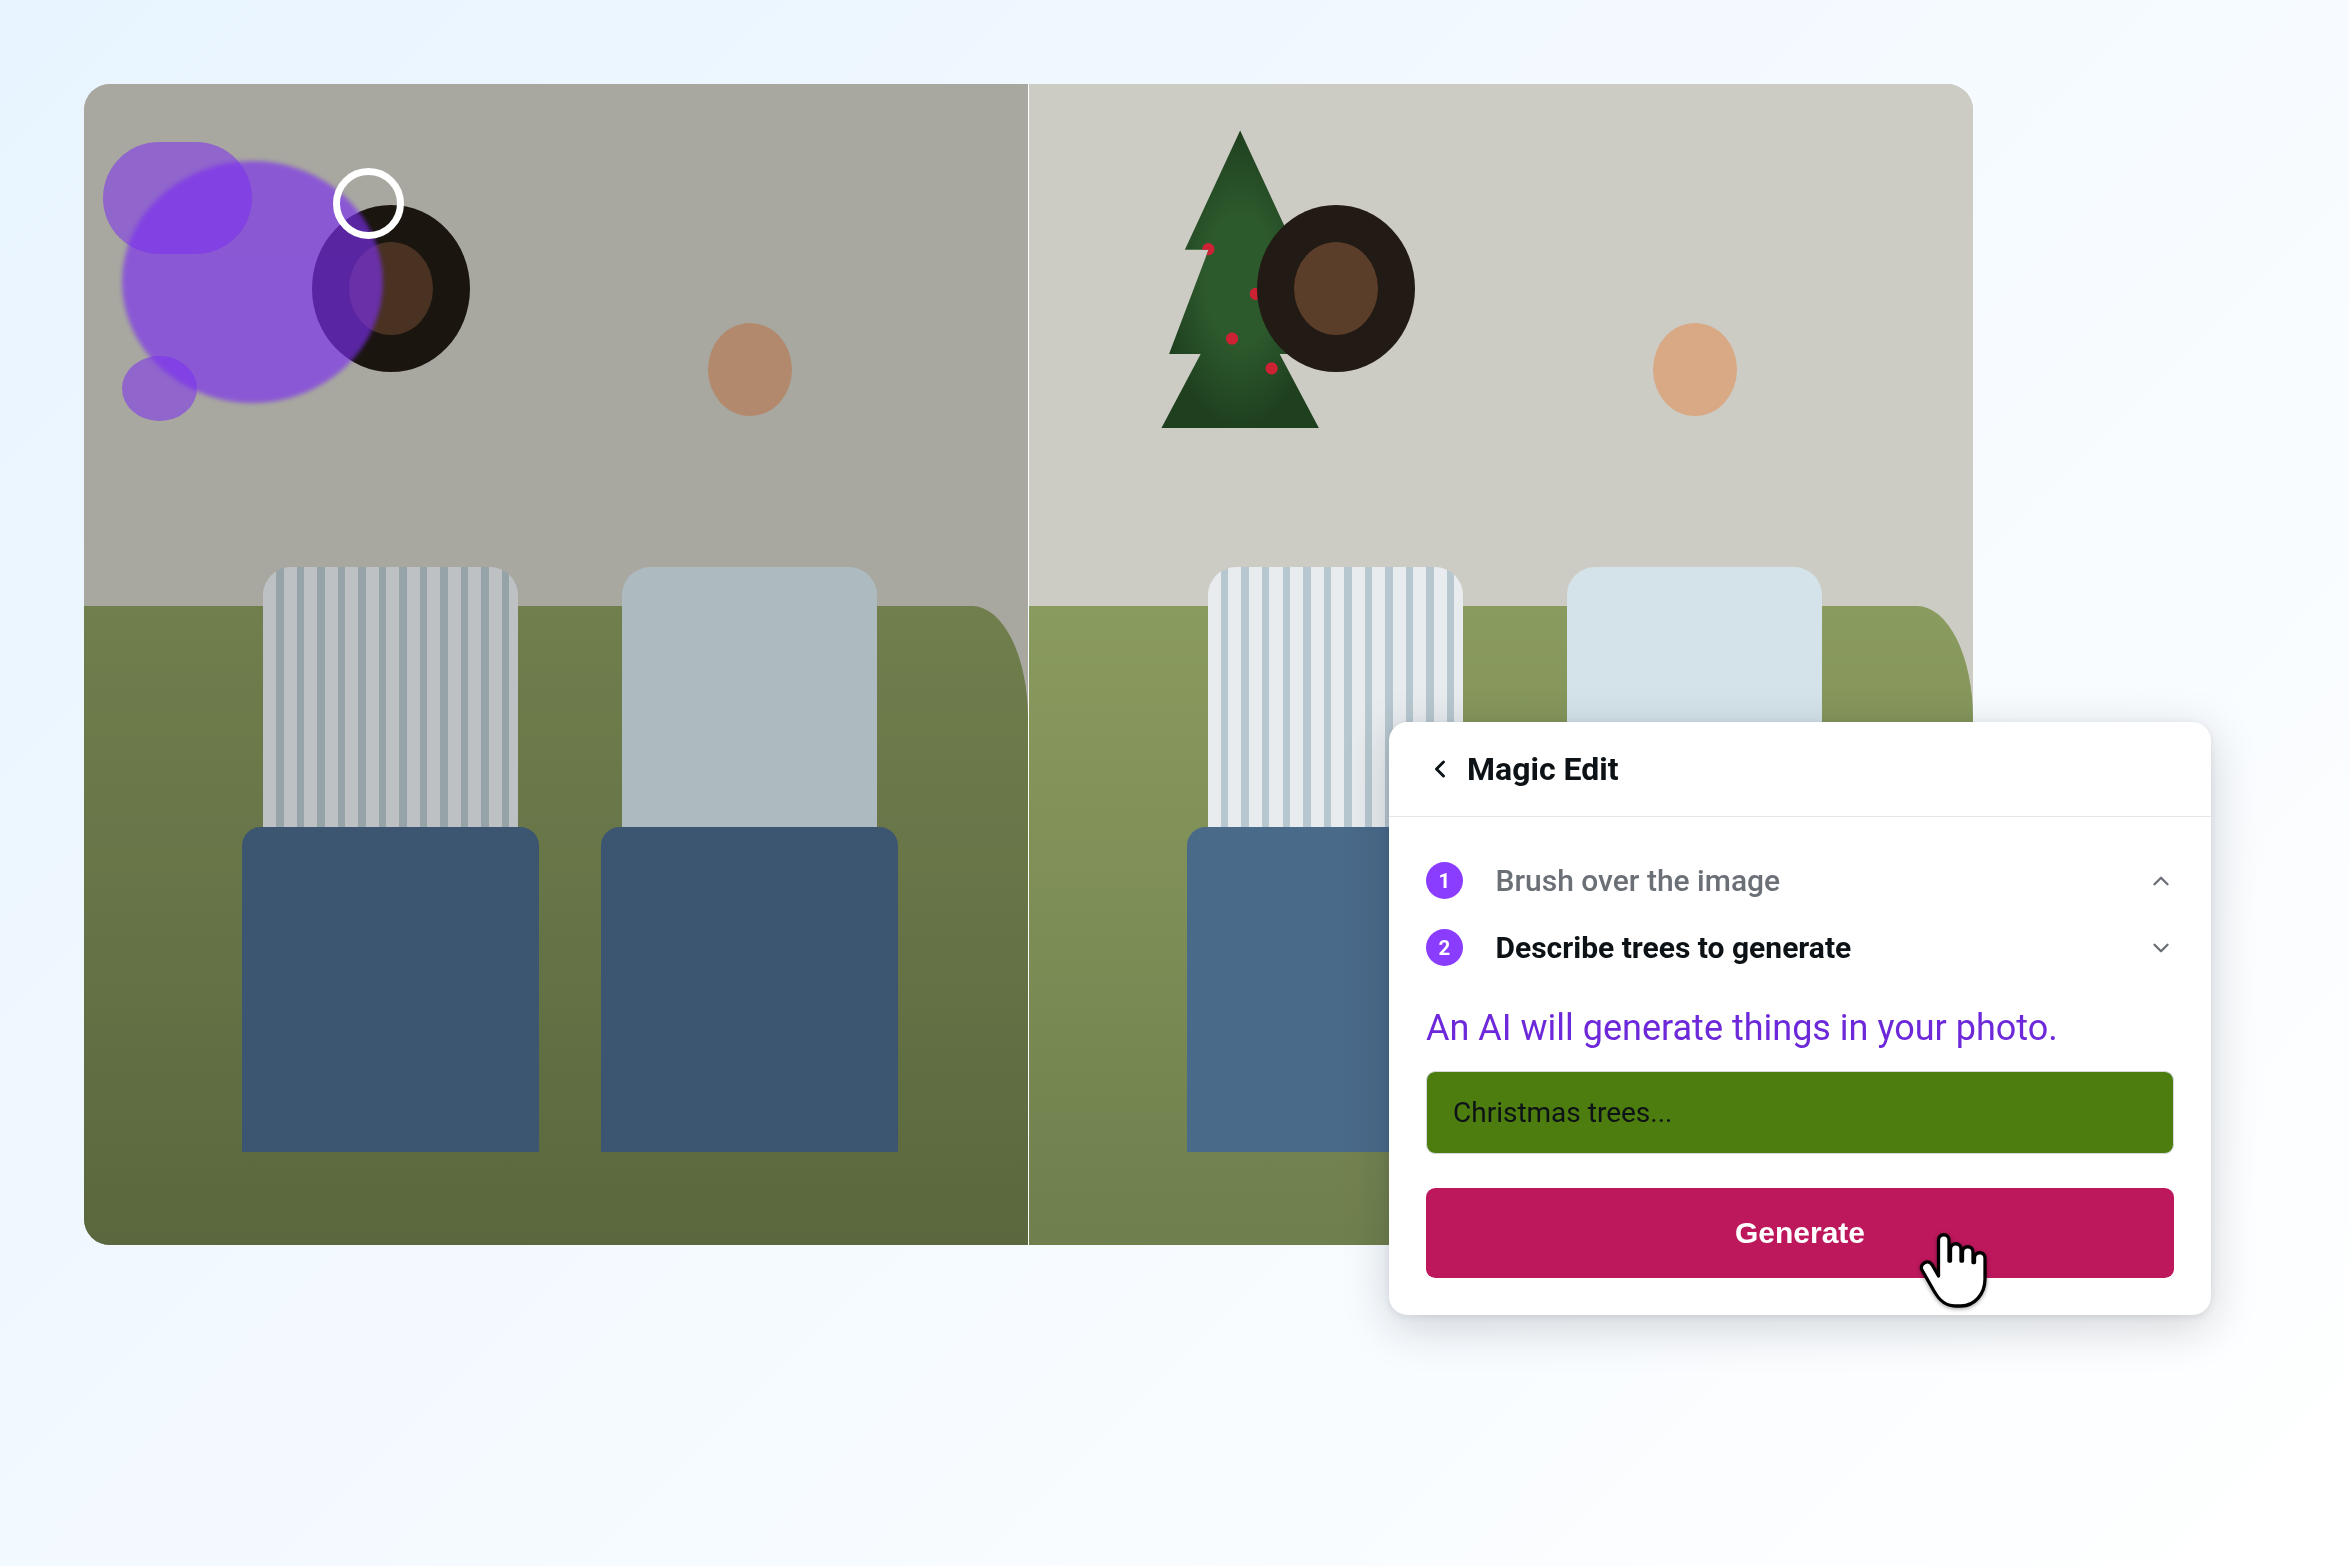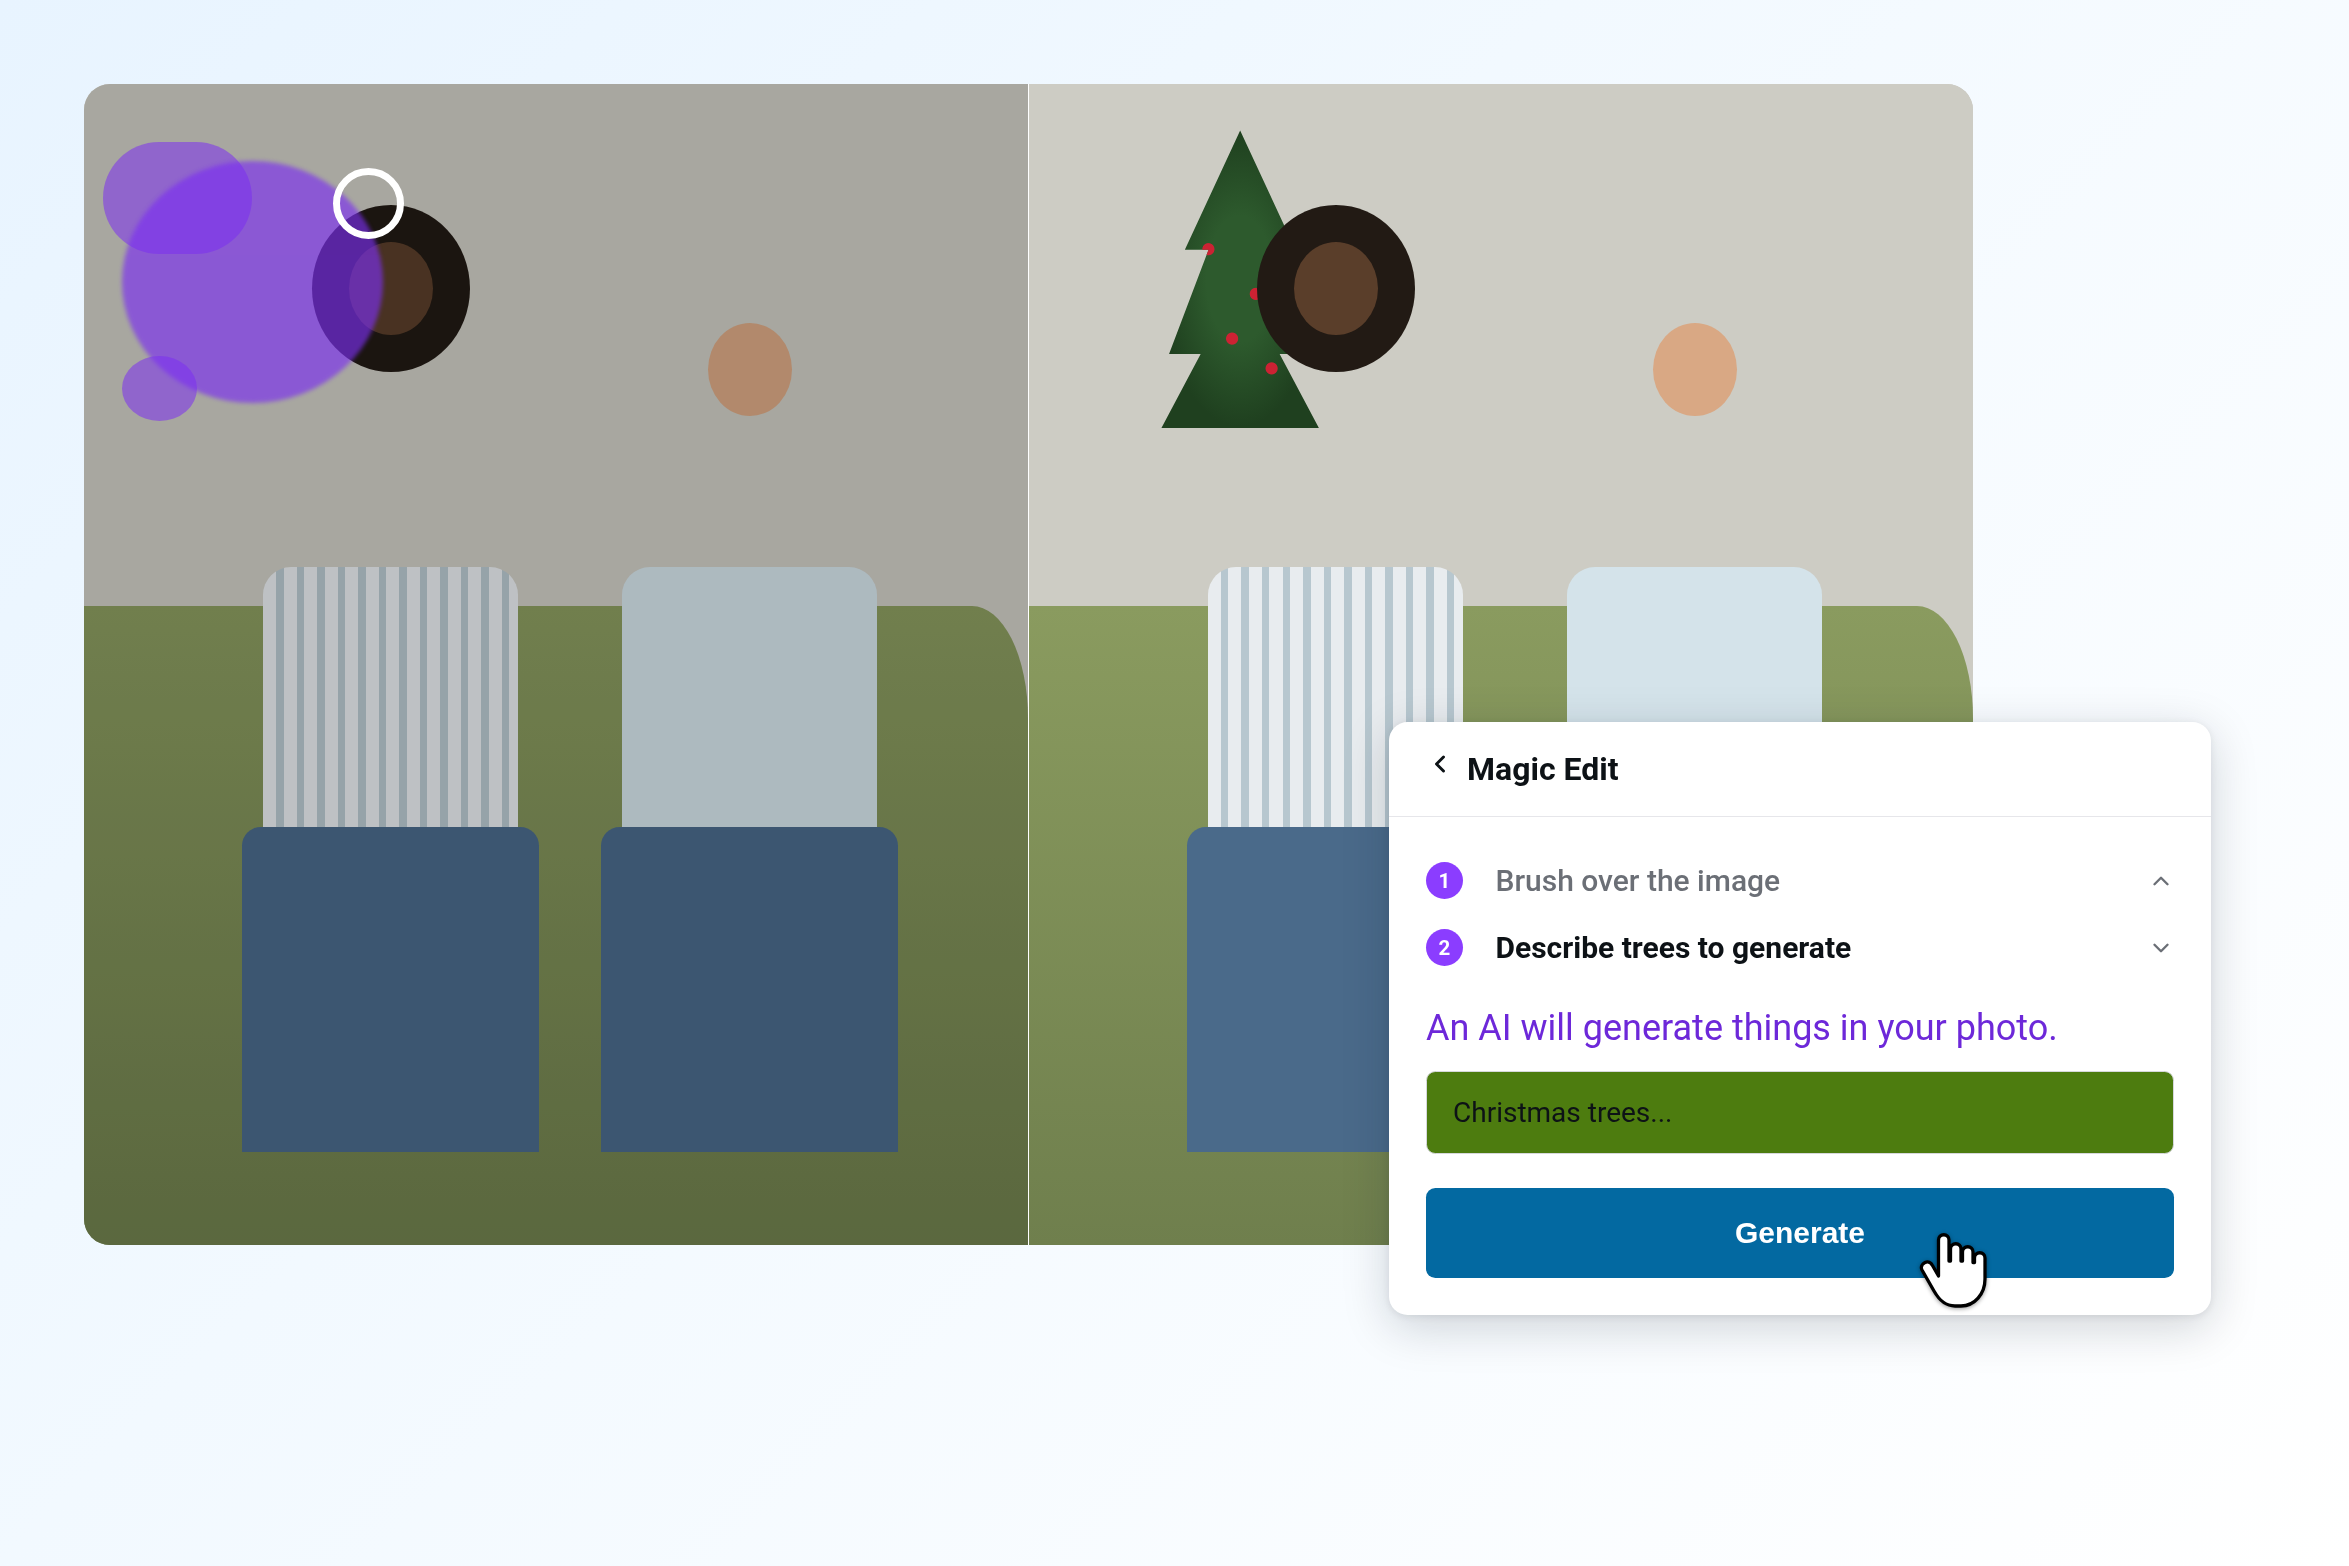--- a/index.html
+++ b/index.html
@@ -72,21 +72,21 @@
       position:absolute;
       left: 1389px;
       top: 722px;
       width: 822px;
       background:#fff;
       border-radius:18.6px;
       box-shadow: 0 11.2px 47px rgba(10,20,40,0.18), 0 1.9px 7.5px rgba(10,20,40,0.08);
       overflow:hidden;
     }
     .panel-header {
-      display:flex; gap:13px;
+      display:flex; align-items:center; gap:13px;
       padding: 28px 37px;
       border-bottom:0.9px solid #e6e6ea;
     }
     .back-icon svg { width:28px; height:28px; display:block; }
     .panel-title { font-size:32px; font-weight:700; color:#0d1216; }
     .panel-body { padding: 30px 37px 37px; }
     .step-row { display:flex; align-items:center; gap:20.5px; padding:15px 0; }
     .step-badge {
       width:37px; height:37px; border-radius:50%;
       background:#8b3dff; color:#fff;
@@ -99,21 +99,21 @@
     .step-label.active { color:#0d1216; font-weight:700; }
     .chev svg { width:26px; height:26px; display:block; stroke:#6b6f76; }
     .desc { font-size:36px; color:#6d28d9; margin:26px 0 22.4px; }
     .prompt-input {
       width:100%; border:1.9px solid #d6d8dc; border-radius:9.3px;
       padding:24px 26px; font-size:28px; color:#0d1216; background:#4d7c0f;
       outline:none; font-family:inherit;
     }
     .generate-row { position:relative; margin-top:34px; }
     .generate-btn {
-      width:100%; background:#0369a1; color:#fff; border:none;
+      width:100%; background:#be185d; color:#fff; border:none;
       border-radius:9.3px; padding:28px 0; font-size:30px; font-weight:600;
       cursor:pointer;
     }
     .hand-cursor {
       position:absolute; right:186px; top:43px; width:75px; height:84px;
       pointer-events:none;
     }
     .hand-cursor svg { width:100%; height:100%; filter: drop-shadow(0 1.9px 1.9px rgba(0,0,0,0.4)); }
   </style>
 </head>

